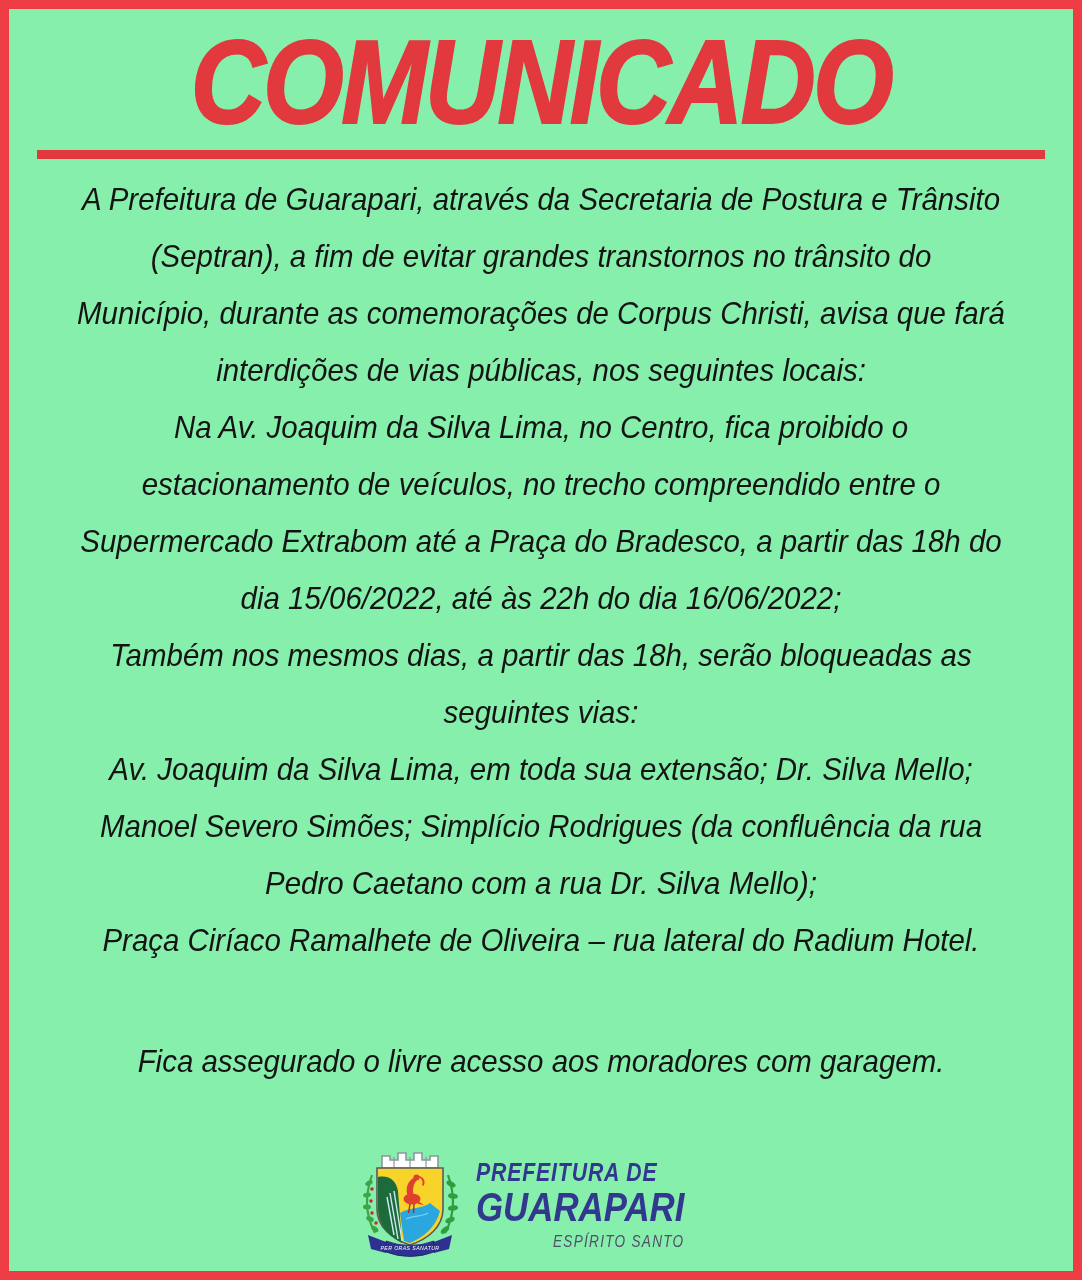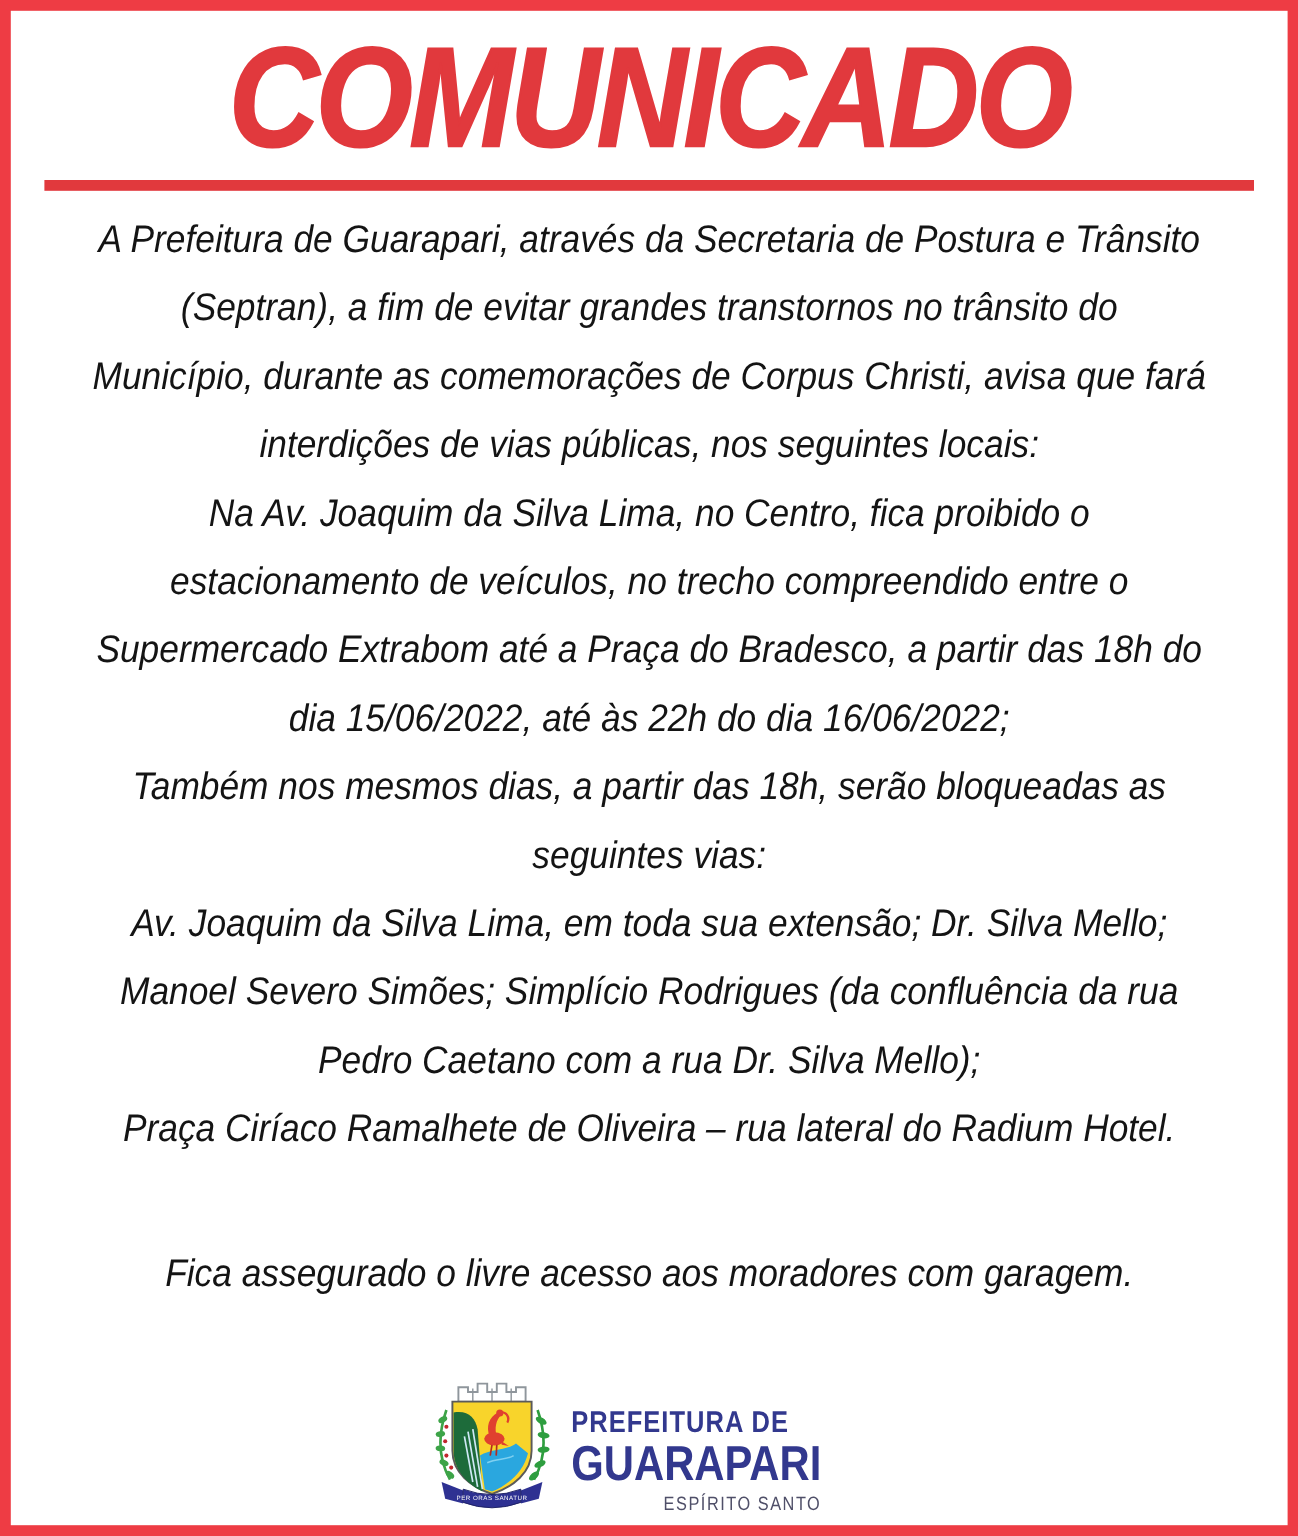--- a/index.html
+++ b/index.html
@@ -1,21 +1,21 @@
 <!DOCTYPE html>
 <html><head>
 <meta charset="utf-8">
 <style>
   html,body{margin:0;padding:0;background:#e9e9e9;}
   .page{
     position:relative;
     width:1082px;height:1280px;
     box-sizing:border-box;
     margin:0 auto;
-    background:#ffffff;
+    background:#86efac;
     border:9px solid #ee3c44;
     font-family:"Liberation Sans", sans-serif;
     overflow:hidden;
   }
   .title{
     margin:14px 0 0 0;
     text-align:center;
     font-size:118px;
     line-height:1.0;
     font-style:italic;
@@ -47,22 +47,23 @@
   .closing-line{
     margin-top:64px;
     white-space:nowrap;
   }
   .logo-row{
     position:absolute;
     left:0;right:0;
     top:1138px;
     display:flex;
     justify-content:center;
-    align-items:flex-end;
+    align-items:center;
     gap:16px;
+    font-style:italic;
   }
   .crest{width:100px;height:116px;display:block;}
   .logo-text{
     display:flex;
     flex-direction:column;
     align-items:flex-start;
     transform:scaleX(0.85);
     transform-origin:left center;
     color:#32388e;
   }

